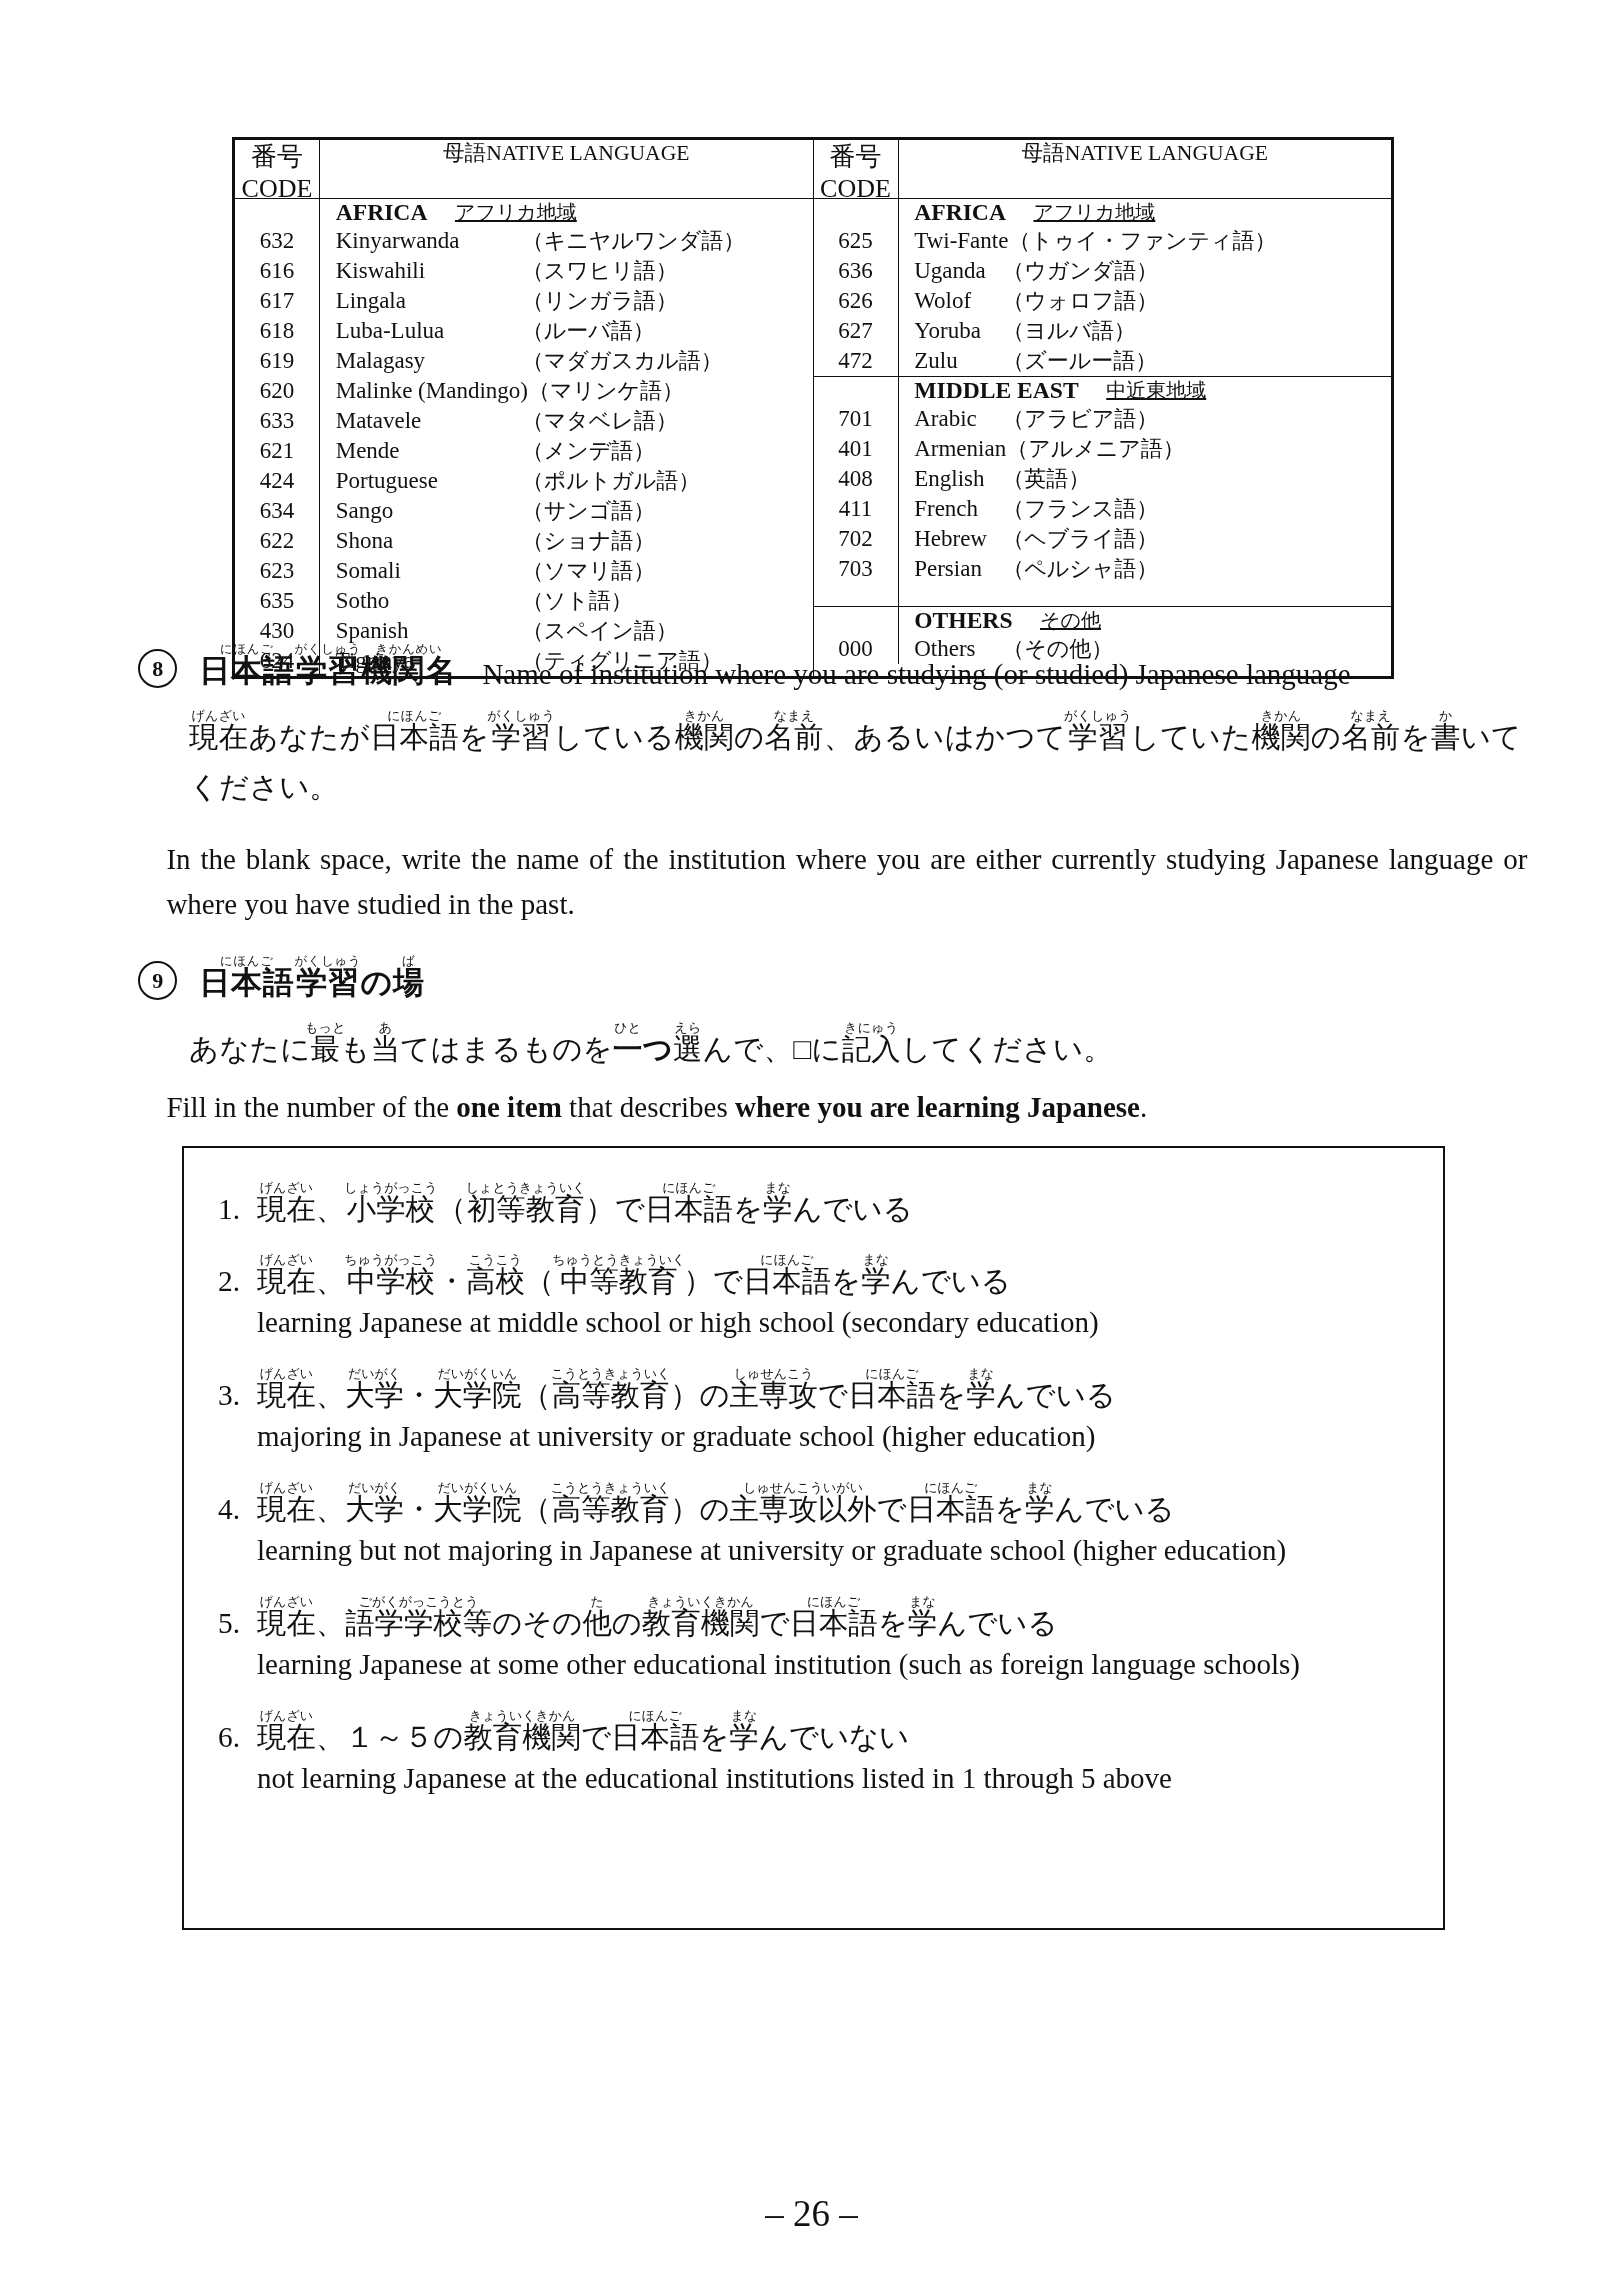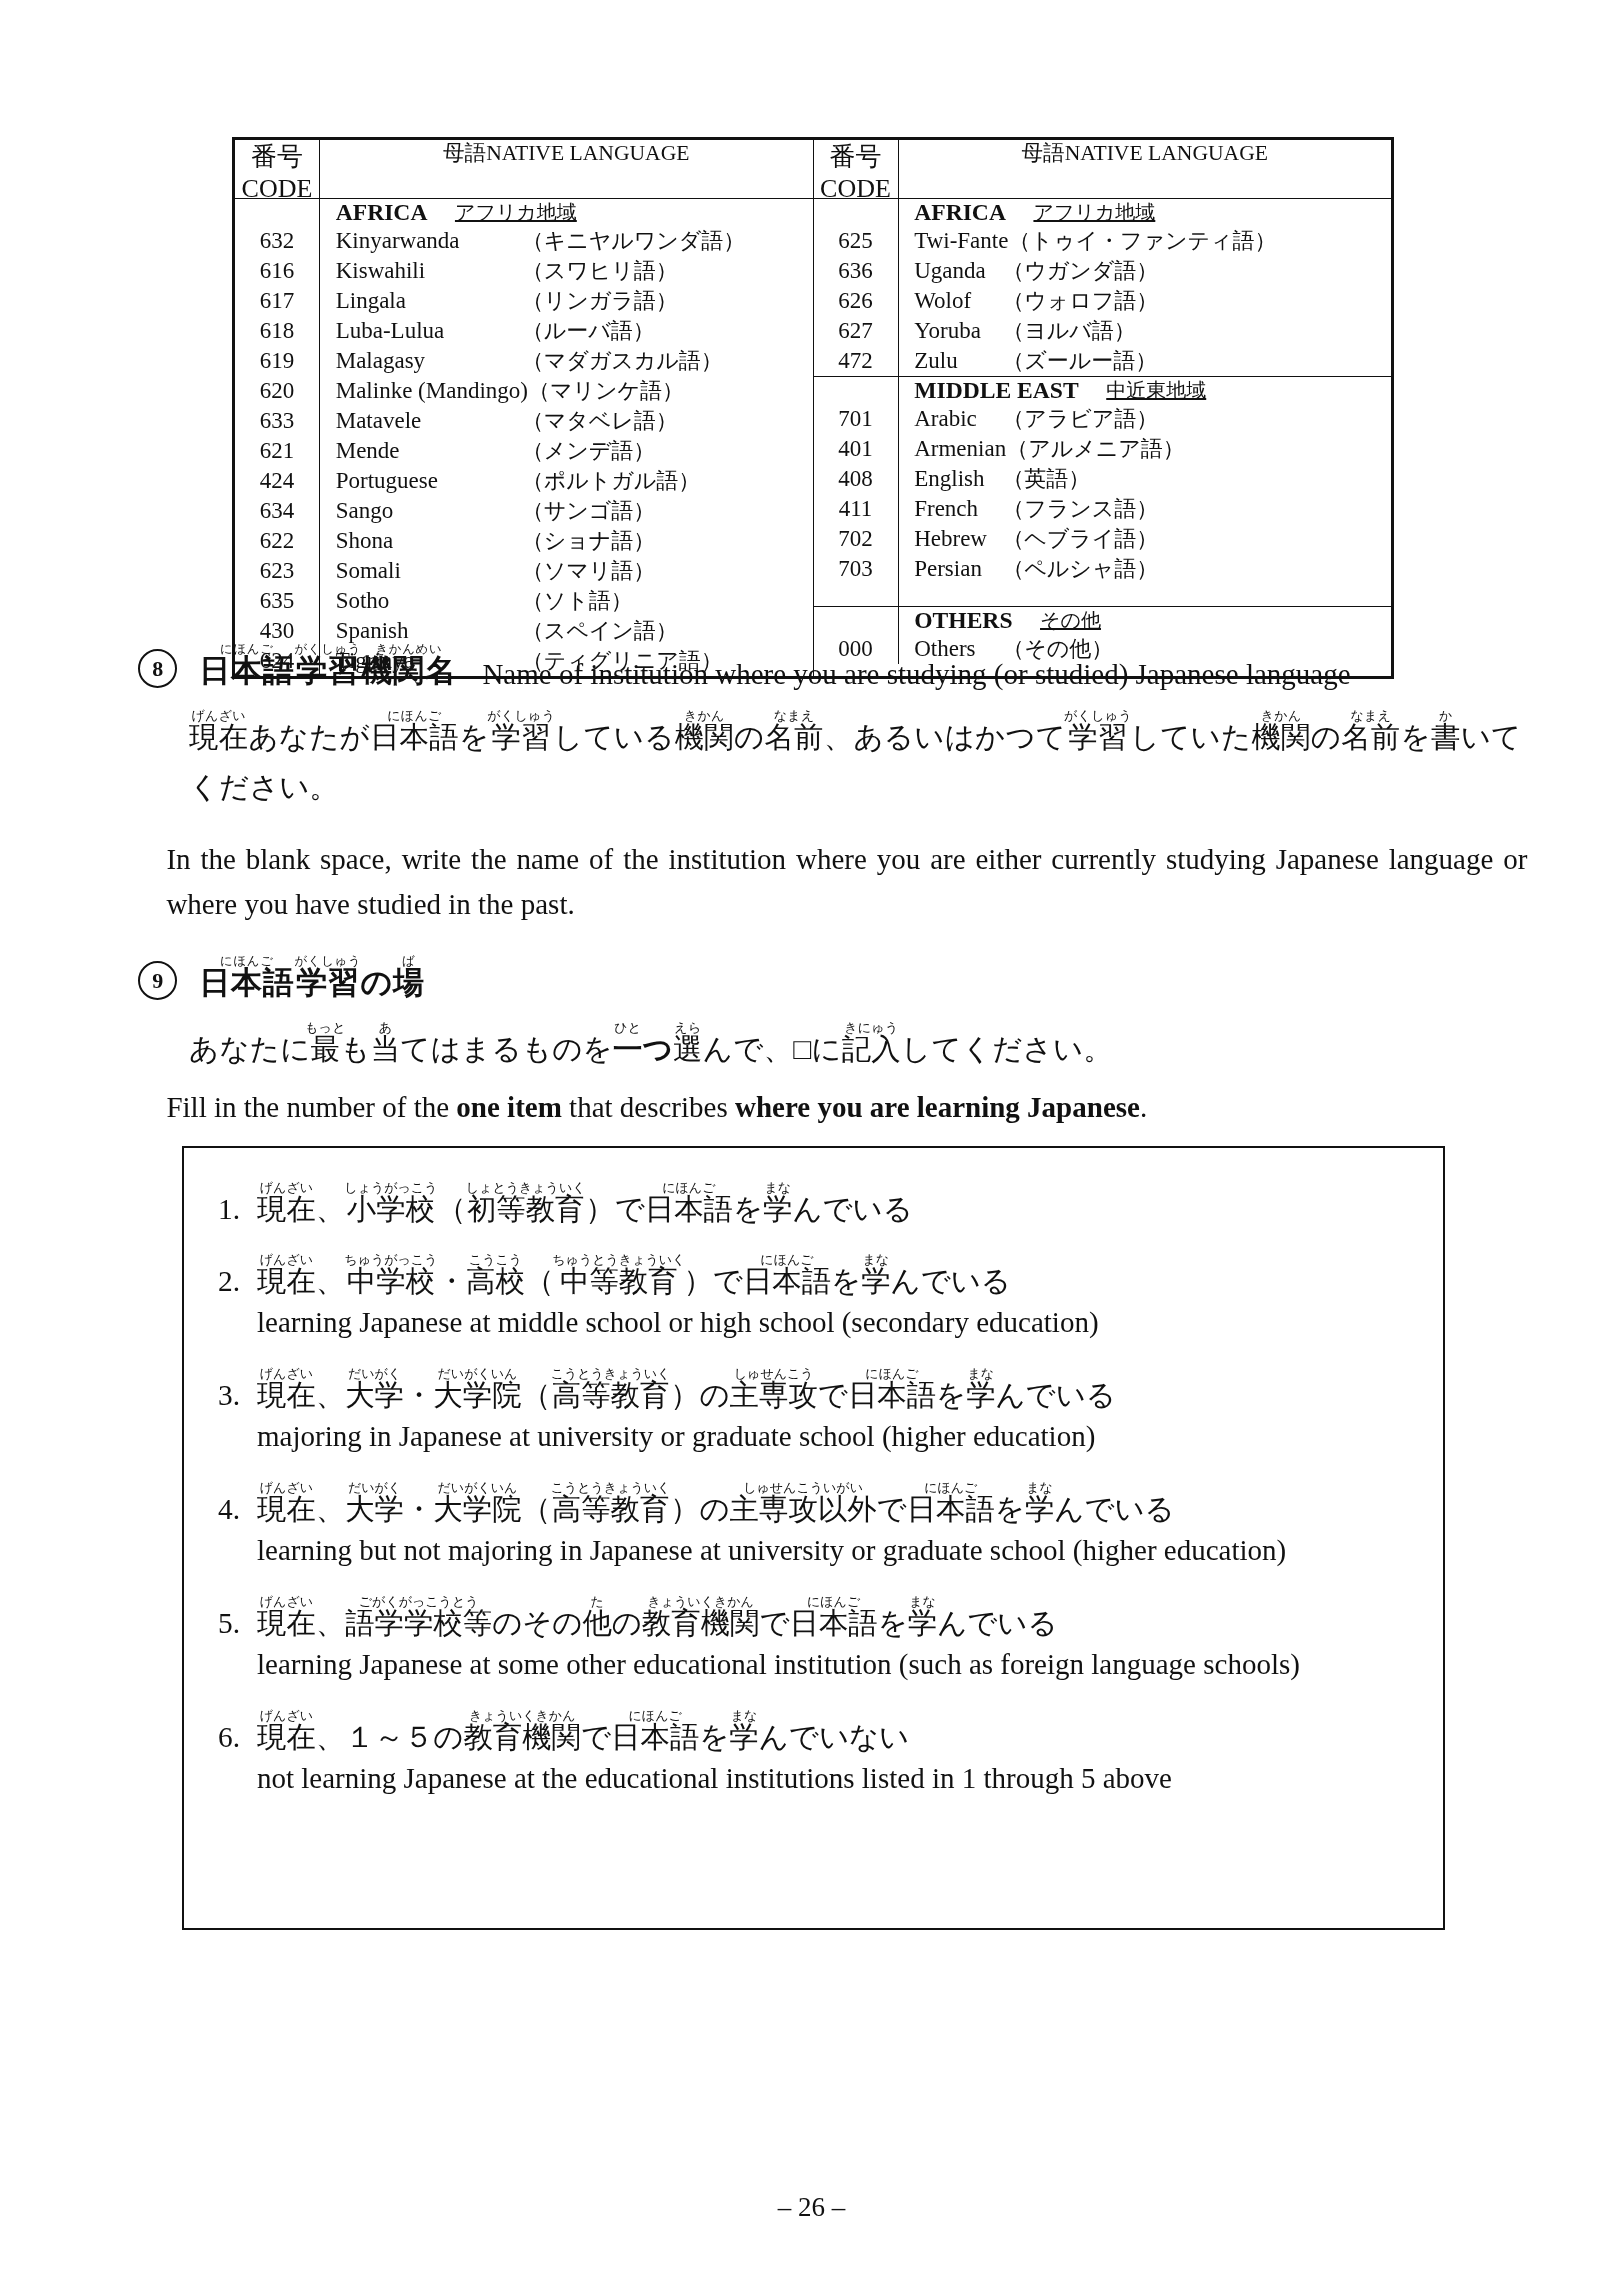--- a/index.html
+++ b/index.html
@@ -58,21 +58,21 @@
   
   .options-box{position:absolute;left:182px;top:1146px;width:1263px;height:784px;
                border:2.6px solid #111;box-sizing:border-box;padding:5.2px 19.6px 0 34px;}
   .option{margin-top:27.5px;}
   .opt-jp{font-size:29.4px;line-height:1.1;display:flex;align-items:flex-end;}
   .opt-num{width:39px;flex:none;display:inline-block;}
   .opt-en{margin:9.2px 0 0 39px;font-family:"Liberation Serif","DejaVu Serif",serif;
           font-size:29px;}
 
   .page-number{position:absolute;top:2192px;left:0;width:100%;text-align:center;
-               font-family:"Liberation Serif","DejaVu Serif",serif;font-size:27px;}
+               font-family:"Liberation Serif","DejaVu Serif",serif;font-size:37px;}
 </style>
 </head>
 <body>
 
 <div class="page">
 
   <div class="lang-table">
     <div class="half left">
       <div class="thead">
         <div class="th-code">

